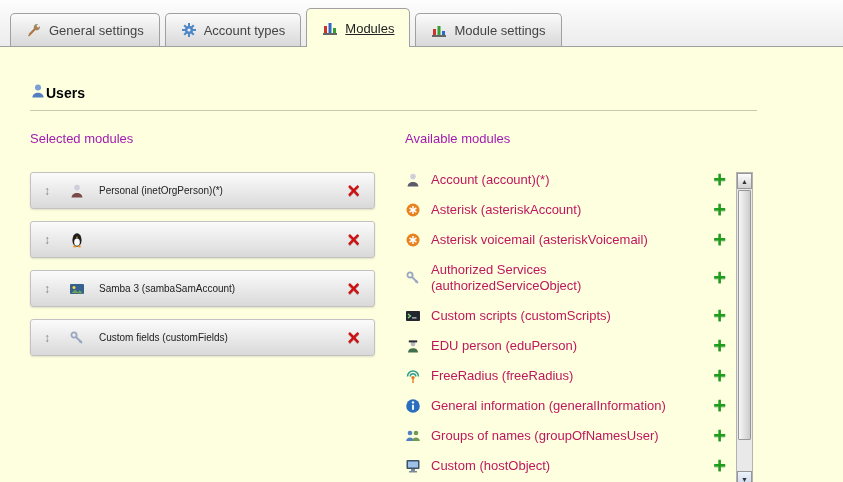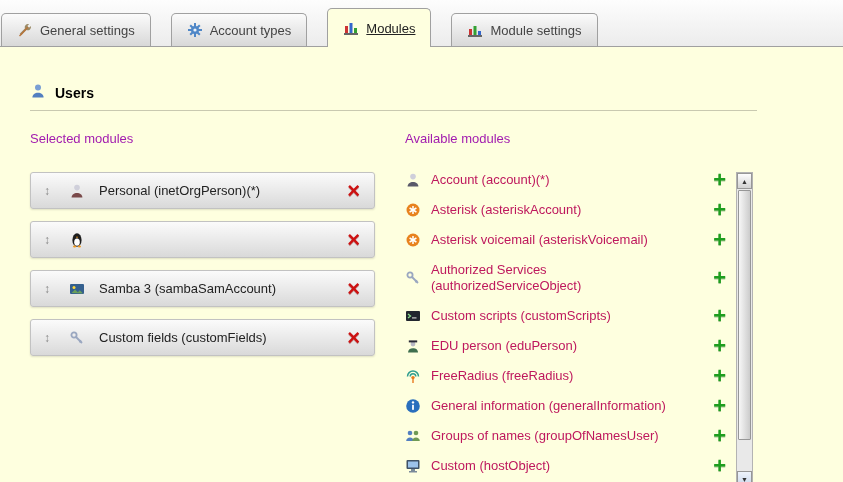--- a/index.html
+++ b/index.html
@@ -10,62 +10,62 @@
     overflow:hidden;
     color:#222;
   }
   
   .tabbar{
     height:47px;
     background:linear-gradient(#fdfdfd,#ececec);
     border-bottom:1px solid #a0a0a0;
     display:flex;
     align-items:flex-end;
-    padding-left:1px;
-    gap:20px;
+    padding-left:10px;
+    gap:5px;
   }
   .tab{
     display:flex; align-items:center; gap:7px;
     height:33px; padding:0 15px;
     background:linear-gradient(#fbfbfb,#d8d8d8);
     border:1px solid #a0a0a0; border-bottom:none;
     border-radius:5px 5px 0 0;
     font-size:13px; color:#444;
     cursor:pointer; position:relative; white-space:nowrap;
   }
   .tab.active{
     height:39px;
     background:#feffdf;
     margin-bottom:-1px;
     z-index:2; color:#222;text-decoration:underline;
   }
   .tab svg{ display:block; }
   
   .content{ padding:36px 0 0 30px; }
-  .users-header{ display:flex; align-items:center; gap:9px; }
+  .users-header{ display:flex; align-items:center; }
   .users-title{ font-size:14px; font-weight:bold; color:#000; }
   .header-rule{ width:727px; border-bottom:1px solid #c9c9b0; margin-top:7px; }
   .columns{ display:flex; margin-top:20px; }
   .col-left{ width:345px; margin-right:30px; }
   .col-right{ width:348px; }
   .col-heading{ font-size:13px; color:#a21caf; margin-bottom:26px; }
   
   .sel-item{
     width:345px; height:37px;
     display:flex; align-items:center;
     background:linear-gradient(#fbfbfb,#d9d9d9);
     border:1px solid #c2c2c2; border-radius:3px;
     box-shadow:0 1px 2px rgba(0,0,0,0.12);
     margin-bottom:12px;
     padding:0 14px 0 8px;
     cursor:move;
   }
   .drag-handle{ width:16px; color:#8a8a8a; font-size:12px; text-align:center; cursor:ns-resize; }
   .sel-icon{ margin-left:14px; width:16px; height:16px; }
-  .sel-label{ margin-left:14px; font-size:13px; color:#222; }
+  .sel-label{ margin-left:14px; font-size:10px; color:#222; }
   .delete-btn{
     margin-left:auto;
     font-size:22px; line-height:16px; font-weight:bold;
     color:#cc1111; text-shadow:0 1px 0 rgba(120,0,0,0.35);
     cursor:pointer;
   }
   
   .avail-wrap{ display:flex; }
   .avail-list{ width:331px; }
   .avail-row{ display:flex; align-items:center; margin-bottom:14px; }

